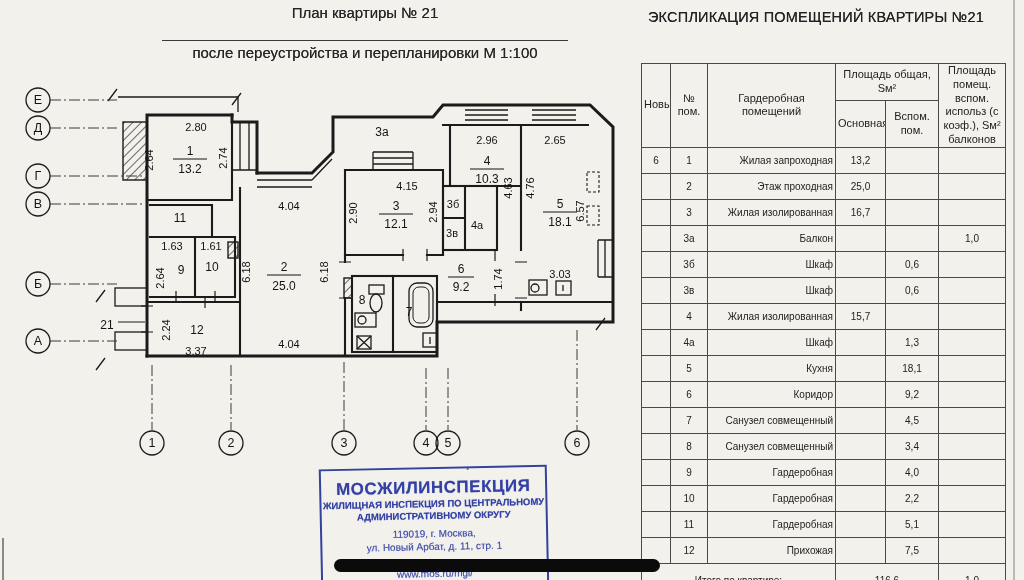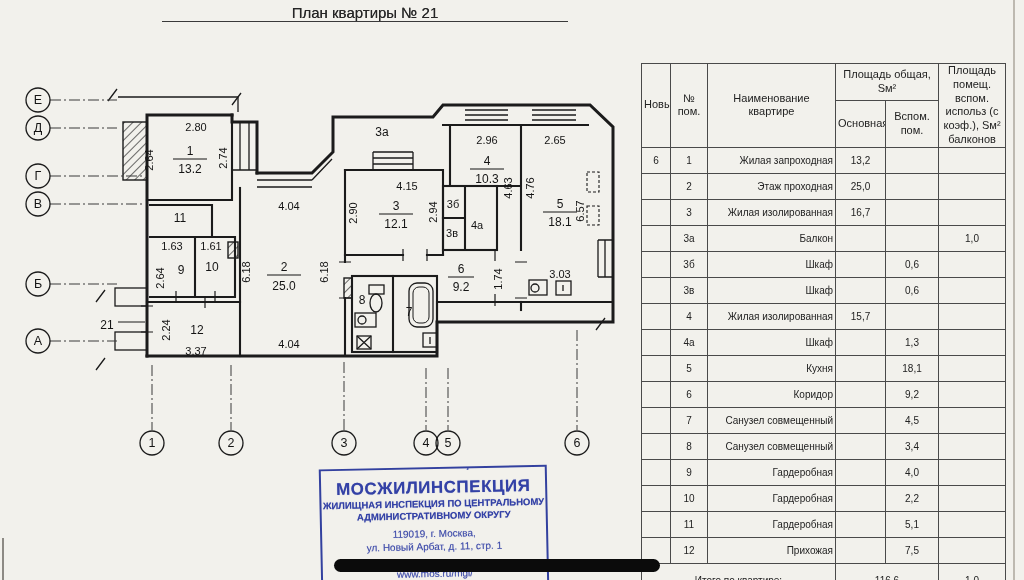--- a/index.html
+++ b/index.html
@@ -2,21 +2,21 @@
 <html><head>
 <meta charset="utf-8">
 <style>
   html,body{margin:0;padding:0;}
   body{width:1024px;height:580px;position:relative;overflow:hidden;
        background:#f2f1ec;font-family:"Liberation Sans",sans-serif;color:#1b1b1b;}
   .abs{position:absolute;}
   
   .title-left{left:150px;top:4px;width:430px;text-align:center;font-size:15px;color:#262626;
               text-shadow:0 0 .4px #444;}
-  .title-left .t1{padding-bottom:0;border-bottom:1.5px solid #3a3a3a;margin:0 12px;}
+  .title-left .t1{padding-bottom:19px;border-bottom:1.5px solid #3a3a3a;margin:0 12px;}
   .title-left .t2{padding-top:3px;}
   .title-right{left:648px;top:6px;width:370px;font-size:14.5px;line-height:1.55;color:#222;
                text-shadow:0 0 .5px #333;letter-spacing:.2px;}
   
   table.expl{position:absolute;left:641px;top:63px;width:364px;border-collapse:collapse;
              table-layout:fixed;font-size:10px;color:#222;}
   table.expl th,table.expl td{border:1px solid #4a4a4a;text-align:center;vertical-align:middle;
              padding:0 2px;overflow:hidden;}
   table.expl th{font-weight:normal;font-size:11px;line-height:1.25;}
   table.expl td{height:25px;}
@@ -229,39 +229,41 @@
 
   <g stroke="#3a4db0" stroke-width="1.6" fill="none" opacity="0.8">
     <path d="M468,468 C460,495 450,535 452,470"></path>
     <path d="M470,500 C462,525 450,548 453,470 M462,530 l10,-6"></path>
     <path d="M552,528 l8,3 l-6,8"></path>
   </g>
 </svg>
 
 <div class="abs title-left">
   <div class="t1">План квартиры № 21</div>
+  <div class="t2">после переустройства и перепланировки  М 1:100</div>
 </div>
 
 <div class="abs title-right">
+  <div>ЭКСПЛИКАЦИЯ ПОМЕЩЕНИЙ КВАРТИРЫ №21</div>
 </div>
 
 <table class="expl">
   <colgroup>
       <col style="width:29px">
       <col style="width:37px">
       <col style="width:128px">
       <col style="width:50px">
       <col style="width:53px">
       <col style="width:67px">
     </colgroup>
   <tbody>
       <tr class="hrow1">
     <th rowspan="2">Новый</th>
     <th rowspan="2">№ пом.</th>
-    <th rowspan="2">Наименование квартире</th>
+    <th rowspan="2">Гардеробная помещений</th>
     <th colspan="2">Площадь общая,  Sм²</th>
     <th rowspan="2">Площадь помещ. вспом. использ (с коэф.), Sм² балконов</th>
   </tr>
   <tr class="hrow2">
     <th>Основная</th>
     <th>Вспом. пом.</th>
   </tr>
   <tr>
         <td>6</td>
         <td>1</td>

